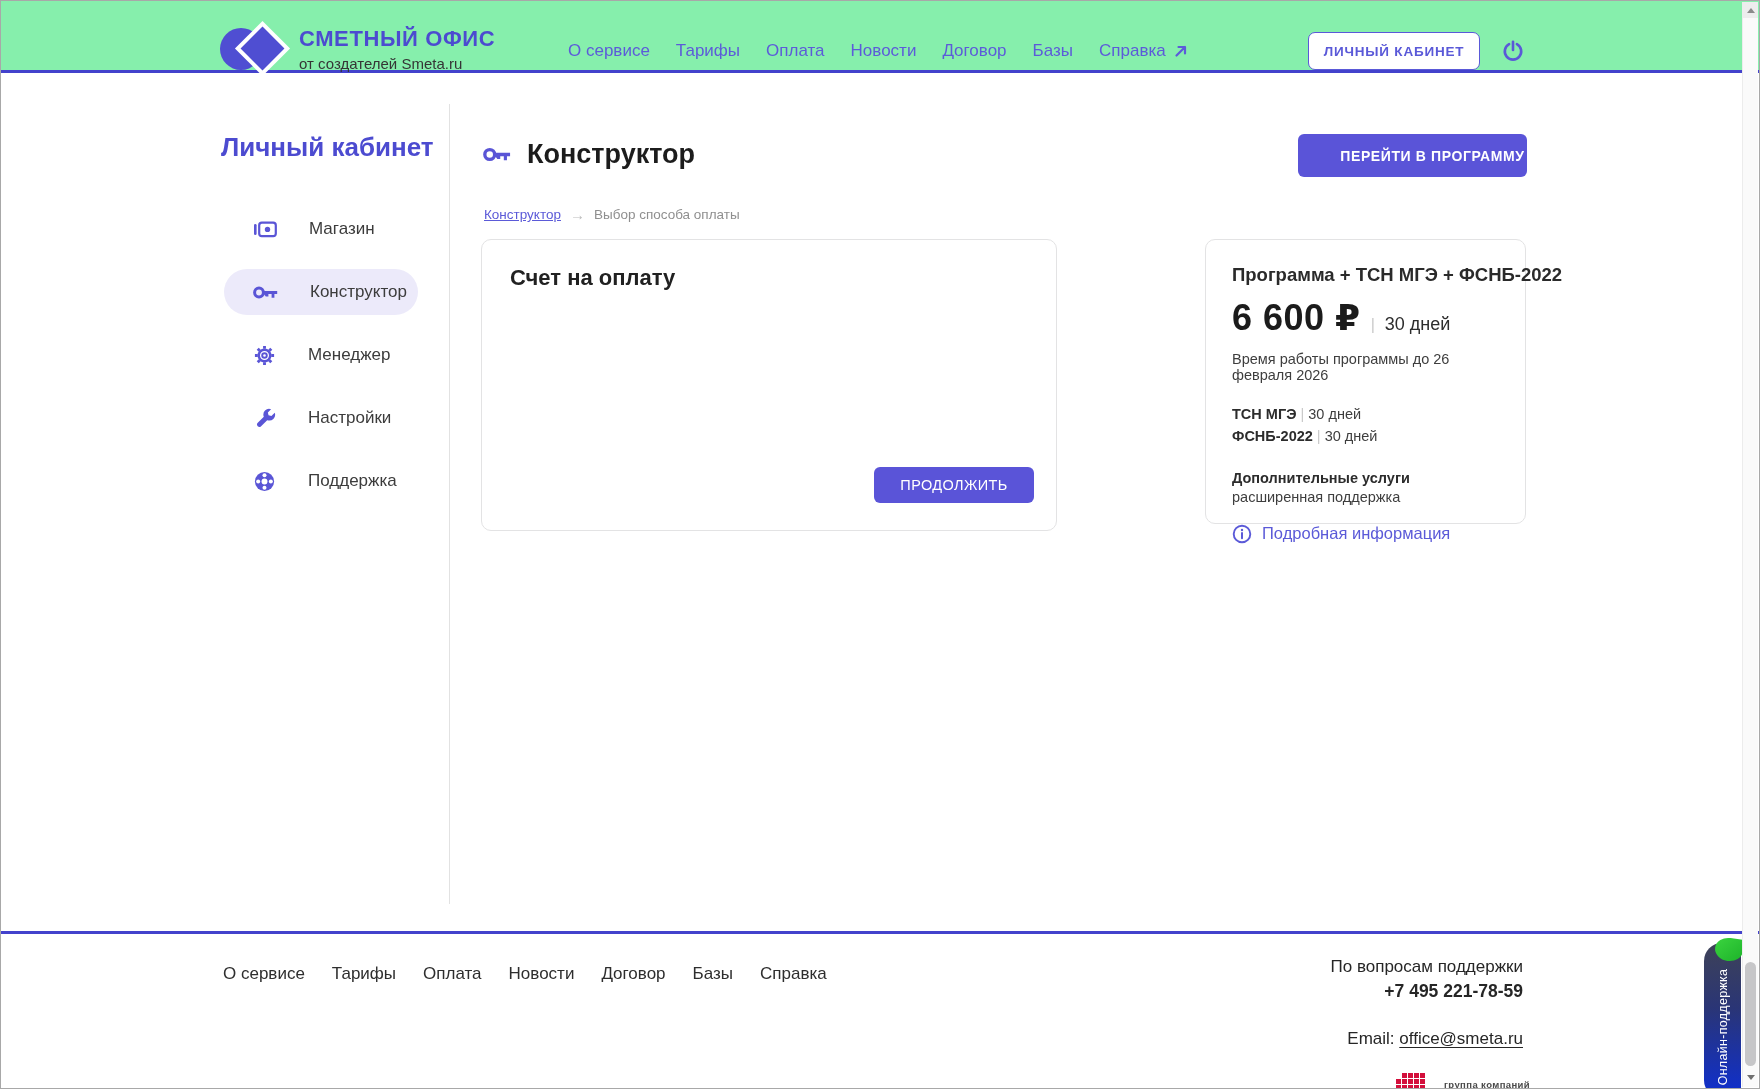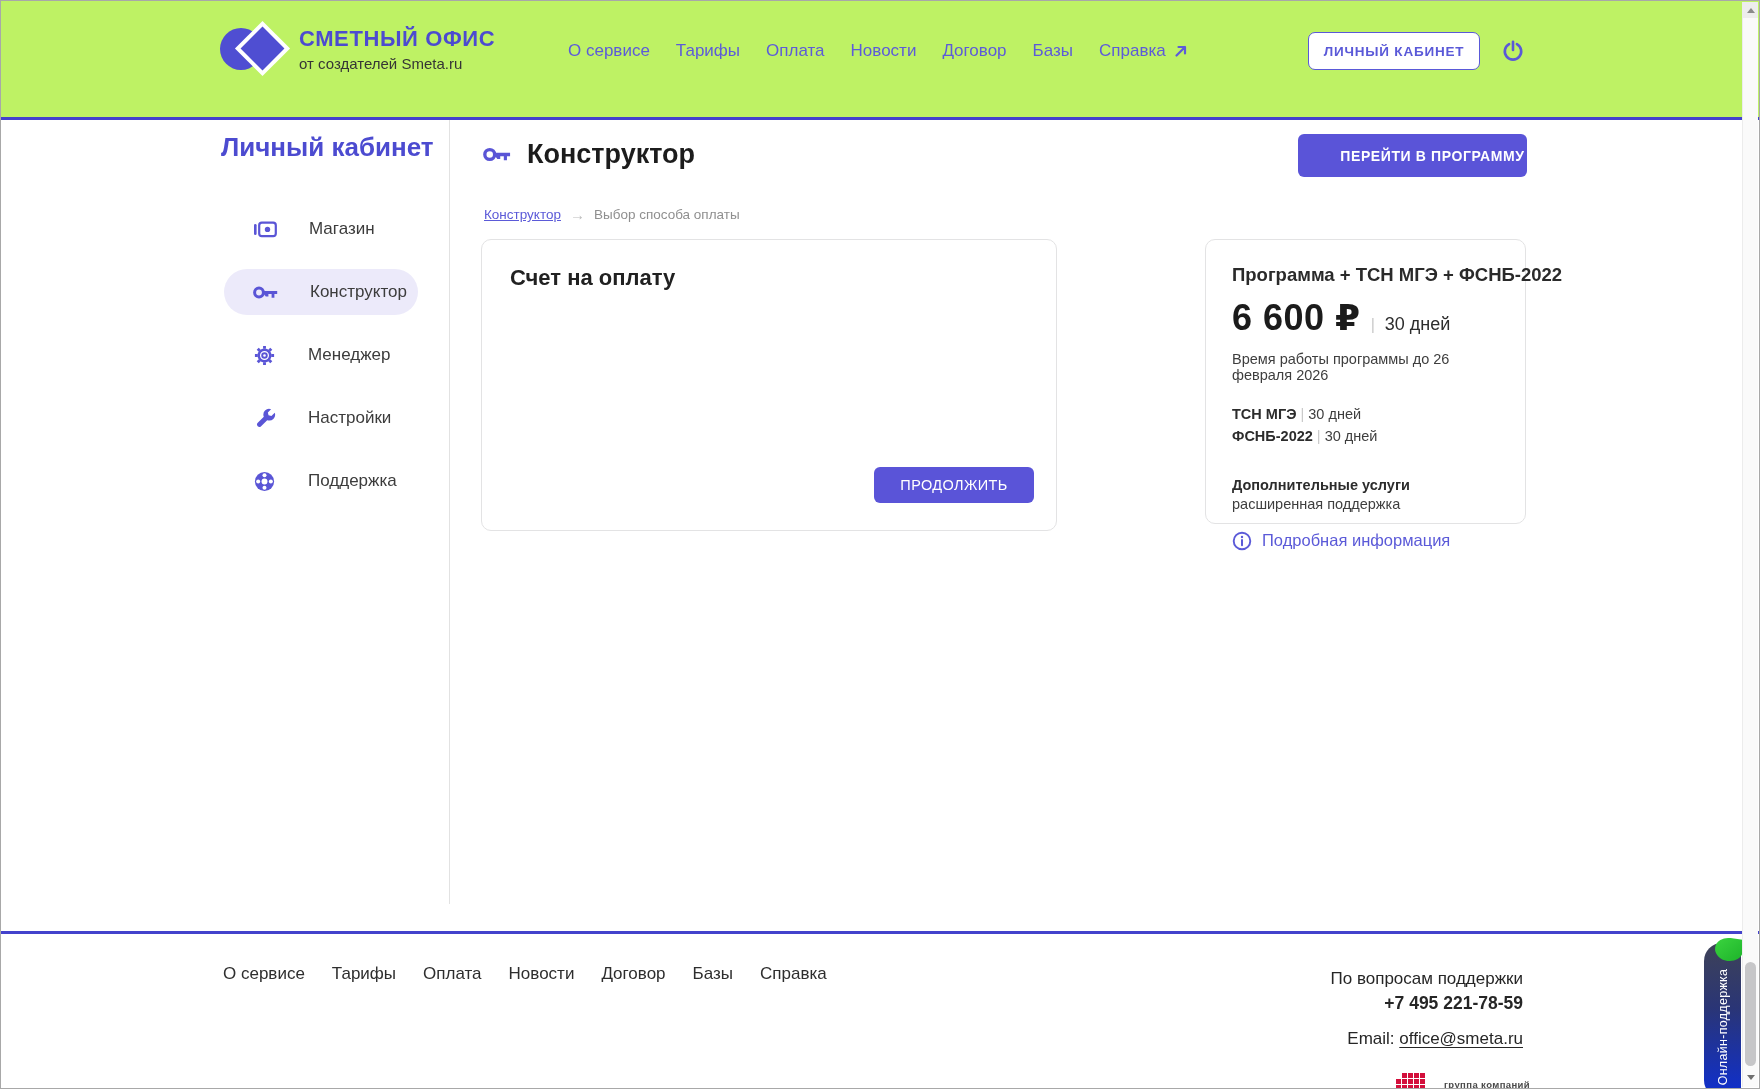--- a/index.html
+++ b/index.html
@@ -3,21 +3,21 @@
 <meta charset="utf-8">
 <style>
   * { margin:0; padding:0; box-sizing:border-box; }
   html,body { background:#fff; }
   .screen {
     position:relative; width:1760px; height:1089px;
     border:1px solid #a8a8a8; background:#fff; overflow:hidden;
     font-family:"Liberation Sans","DejaVu Sans",sans-serif; color:#2e2e2e;
   }
   
-  .site-header { position:absolute; top:0; left:0; right:0; height:119px; background:#bef264; border-bottom:3px solid #4342cc; z-index:2; }
+  .site-header { position:absolute; top:0; left:0; right:0; height:72px; background:#86efac; border-bottom:3px solid #4342cc; z-index:2; }
   .brand { position:absolute; left:219px; top:24px; display:flex; align-items:center; gap:15px; }
   .logo-mark { position:relative; width:64px; height:48px; }
   .logo-circle { position:absolute; left:0; top:3px; width:42px; height:42px; border-radius:50%; background:#4f4ed2; }
   .logo-diamond { position:absolute; left:27px; top:8px; width:31px; height:31px; background:#4f4ed2; transform:rotate(45deg); box-shadow:0 0 0 4px #fff; }
   .brand-title { font-size:22px; font-weight:800; letter-spacing:.6px; color:#4c4bd0; }
   .brand-subtitle { font-size:15px; color:#353535; margin-top:3px; }
   .main-nav { position:absolute; left:567px; top:0; height:100px; display:flex; align-items:center; gap:26px; }
   .nav-link { font-size:17px; color:#5c5bd9; cursor:pointer; display:flex; align-items:center; gap:7px; white-space:nowrap; }
   .account-btn { position:absolute; left:1307px; top:31px; width:172px; height:38px; background:#fff;
     border:1.6px solid #5a59d8; border-radius:7px; color:#5a59d8; font-size:13.5px; font-weight:700;
@@ -44,28 +44,28 @@
   .pc-btn { position:absolute; right:22px; bottom:27px; width:160px; height:36px; background:#5a54d8; border:none; border-radius:6px; color:#fff; font-size:14.5px; font-weight:400; letter-spacing:.4px; font-family:inherit; cursor:pointer; }
   .summary-card { left:1204px; top:238px; width:321px; height:285px; padding:24px 26px; }
   .sc-title { font-size:18.5px; font-weight:700; color:#2a2a2a; white-space:nowrap; }
   .sc-price-row { margin-top:11px; display:flex; align-items:baseline; gap:10px; }
   .sc-price { font-size:36px; font-weight:800; color:#1b1b1b; letter-spacing:.5px; }
   .sc-sep { color:#c9c9c9; }
   .sc-period { font-size:18px; color:#2d2d2d; }
   .sc-validity { margin-top:12px; font-size:14.5px; color:#3e3e3e; }
   .sc-items { margin-top:21px; font-size:14.5px; color:#3e3e3e; line-height:1.5; }
   .sc-item-name { font-weight:700; color:#2c2c2c; }
-  .sc-extras { margin-top:29px; font-size:14.5px; color:#3e3e3e; }
+  .sc-extras { margin-top:22px; font-size:14.5px; color:#3e3e3e; }
   .sc-extras-title { font-weight:700; color:#2c2c2c; margin-bottom:3px; }
   .sc-link { margin-top:19px; display:flex; align-items:center; gap:10px; color:#5b5ad8; font-size:16.5px; cursor:pointer; }
   
   .footer-line { position:absolute; left:0; right:0; top:930px; height:3px; background:#4342cc; }
   .footer-links { position:absolute; left:222px; top:963px; display:flex; gap:27px; font-size:17px; color:#2e2e2e; }
   .footer-link { cursor:pointer; }
-  .support-block { position:absolute; right:236px; top:956px; text-align:right; font-size:17px; color:#262626;margin-top:12px; }
+  .support-block { position:absolute; right:236px; top:956px; text-align:right; font-size:17px; color:#262626; }
   .support-phone { font-weight:700; font-size:17.5px; margin-top:4px; }
   .email-row { position:absolute; right:236px; top:1028px; font-size:17px; color:#262626; }
   .email-link { color:#262626; text-decoration:underline; text-underline-offset:3px; cursor:pointer; }
   .group-logo { position:absolute; left:1395px; top:1072px; }
   .px-row { display:flex; gap:1.5px; margin-bottom:1.5px; }
   .px-row.offset { margin-left:6px; }
   .px { width:4.6px; height:4.6px; background:#d30f3b; }
   .group-caption { position:absolute; left:1443px; top:1078px; font-size:9.5px; font-weight:700; letter-spacing:.4px; color:#4a4a4a; white-space:nowrap; }
   
   .chat-tab { position:absolute; left:1703px; top:942px; width:37px; height:155px; border-radius:18px 0 0 18px;

